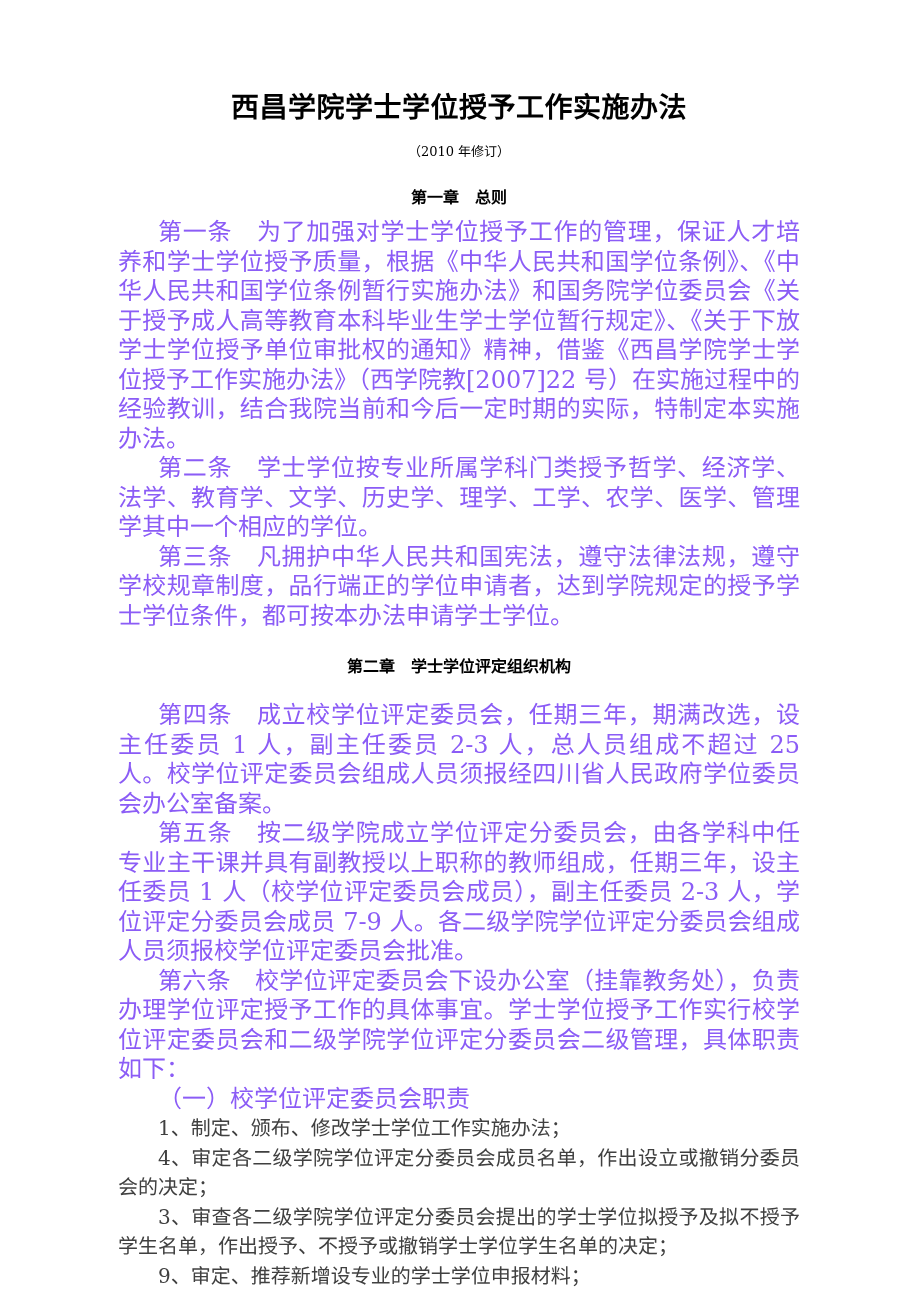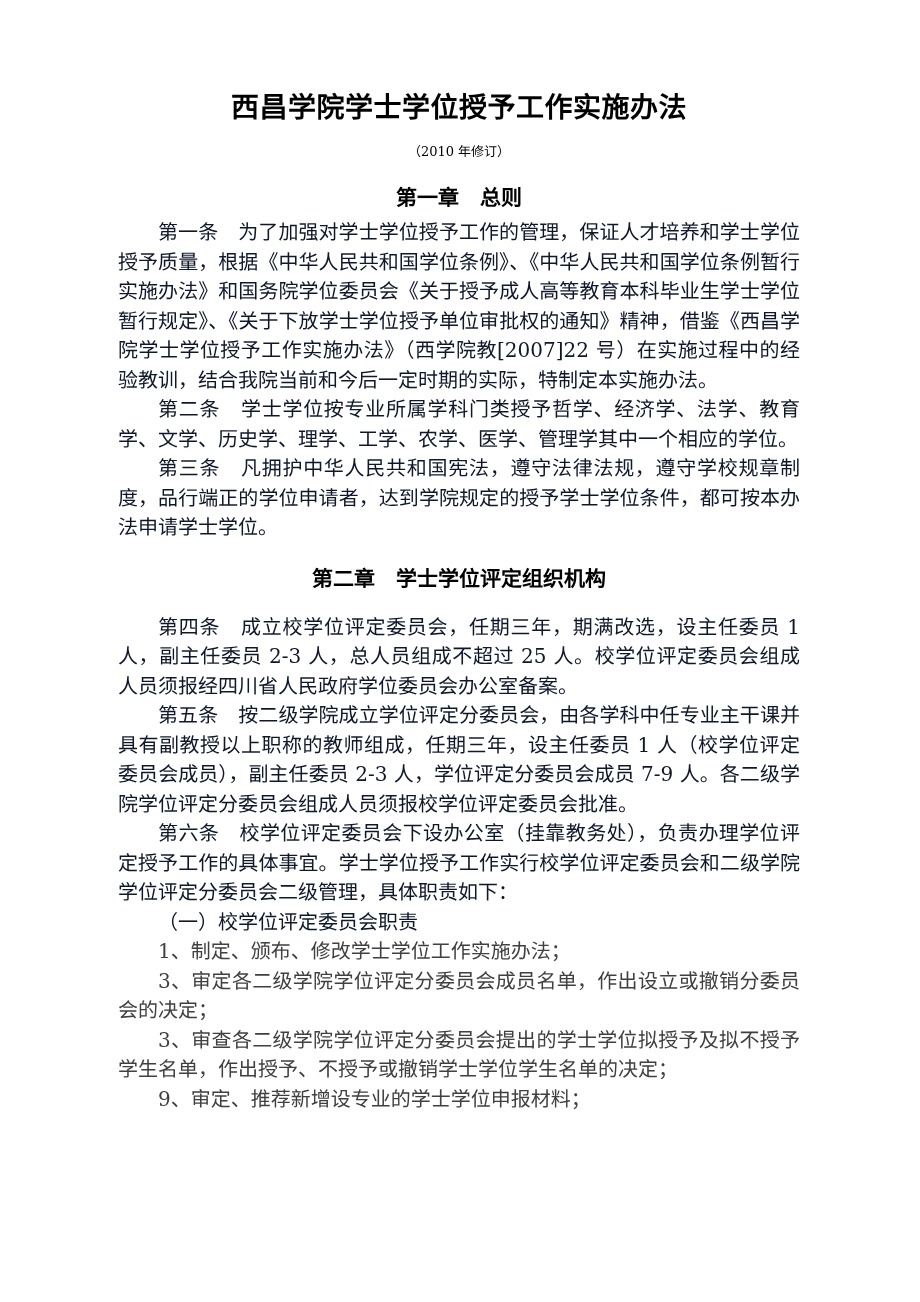--- a/index.html
+++ b/index.html
@@ -43,39 +43,39 @@
     font-size: 13px;
     line-height: 28px;
     color: #000;
   }
 
   .chapter-heading {
     margin: 16px 0 4px 0;
     text-align: center;
     font-family: "DejaVu Sans", "Liberation Sans", serif;
     font-weight: 700;
-    font-size: 21px;
+    font-size: 16px;
     line-height: 32px;
     color: #000;
   }
 
   .chapter-heading.second {
     margin-top: 20px;
     margin-bottom: 18px;
   }
 
   p.body-text {
     margin: 0;
     font-family: "DejaVu Serif", "Liberation Serif", serif;
-    font-size: 20px;
+    font-size: 24px;
     line-height: 29.5px;
     text-align: justify;
     text-justify: inter-ideograph;
     text-indent: 40px;
-    color: #0f172a;
+    color: #8b5cf6;
     word-break: break-all;
   }
 
   p.list-item {
     margin: 0;
     font-family: "DejaVu Serif", "Liberation Serif", serif;
     font-size: 20px;
     line-height: 29.5px;
     text-align: justify;
     text-justify: inter-ideograph;
@@ -106,20 +106,20 @@
   <p class="body-text">第四条　成立校学位评定委员会，任期三年，期满改选，设主任委员 1 人，副主任委员 2-3 人，总人员组成不超过 25 人。校学位评定委员会组成人员须报经四川省人民政府学位委员会办公室备案。</p>
 
   <p class="body-text">第五条　按二级学院成立学位评定分委员会，由各学科中任专业主干课并具有副教授以上职称的教师组成，任期三年，设主任委员 1 人（校学位评定委员会成员），副主任委员 2-3 人，学位评定分委员会成员 7-9 人。各二级学院学位评定分委员会组成人员须报校学位评定委员会批准。</p>
 
   <p class="body-text">第六条　校学位评定委员会下设办公室（挂靠教务处），负责办理学位评定授予工作的具体事宜。学士学位授予工作实行校学位评定委员会和二级学院学位评定分委员会二级管理，具体职责如下：</p>
 
   <p class="body-text">（一）校学位评定委员会职责</p>
 
   <p class="list-item">1、制定、颁布、修改学士学位工作实施办法；</p>
 
-  <p class="list-item">3、审定各二级学院学位评定分委员会成员名单，作出设立或撤销分委员会的决定；</p>
+  <p class="list-item">4、审定各二级学院学位评定分委员会成员名单，作出设立或撤销分委员会的决定；</p>
 
   <p class="list-item">3、审查各二级学院学位评定分委员会提出的学士学位拟授予及拟不授予学生名单，作出授予、不授予或撤销学士学位学生名单的决定；</p>
 
   <p class="list-item">9、审定、推荐新增设专业的学士学位申报材料；</p>
 
 
 </div>
 
 </body></html>

